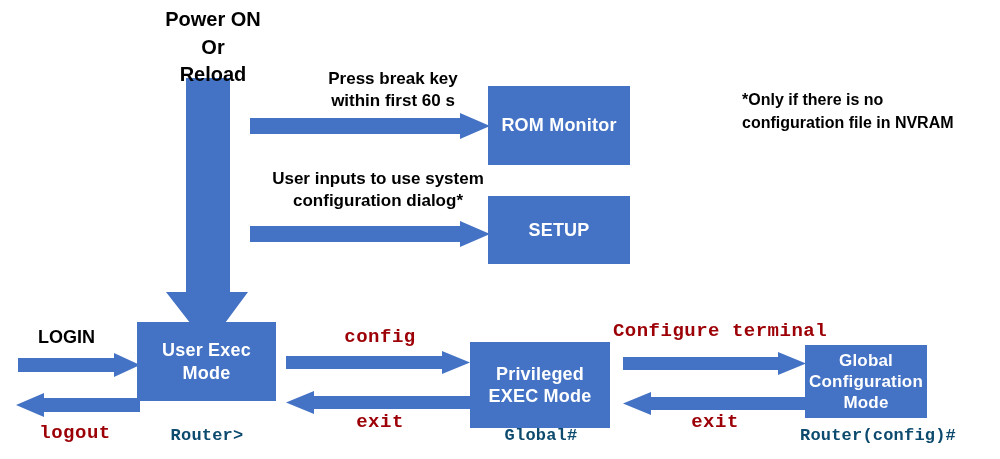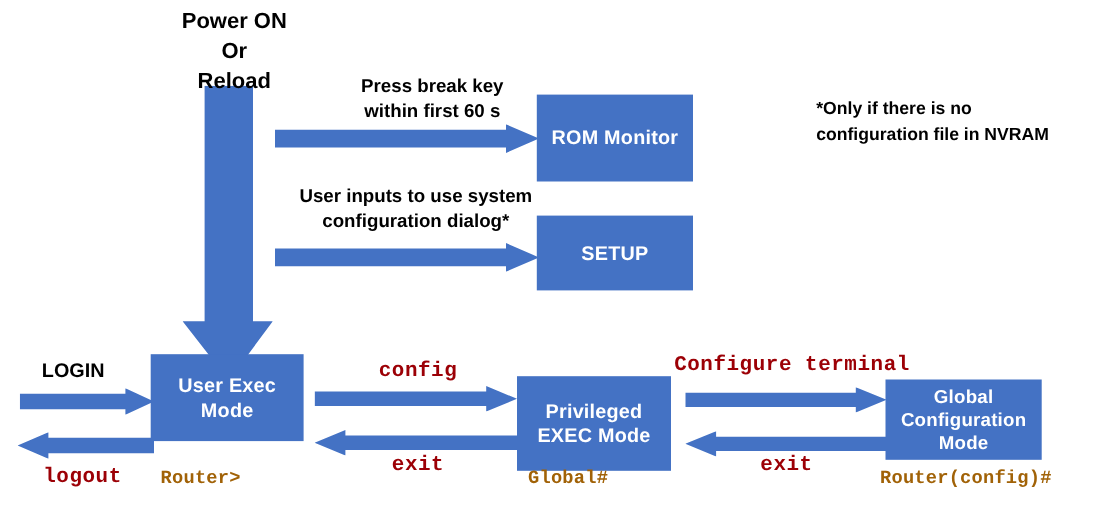--- a/index.html
+++ b/index.html
@@ -24,21 +24,21 @@
     line-height:1.25;
     font-weight:700;
     letter-spacing:.2px;
     box-sizing:border-box;
     padding:2px 6px;
   }
   #box-rom{left:488px;top:86px;width:142px;height:79px;}
   #box-setup{left:488px;top:196px;width:142px;height:68px;}
   #box-userexec{left:137px;top:322px;width:139px;height:79px;}
   #box-priv{left:470px;top:342px;width:140px;height:86px;}
-  #box-global{left:805px;top:345px;width:142px;height:73px;font-size:17px;}
+  #box-global{left:805px;top:345px;width:122px;height:73px;font-size:17px;}
 
   
   .blk{
     position:absolute;
     color:#000000;
     font-family:"Liberation Sans", sans-serif;
     font-weight:bold;
     font-size:17px;
     line-height:1.32;
     text-align:center;
@@ -63,25 +63,26 @@
   }
   #cmd-enable{left:310px;top:326px;width:140px;}
   #cmd-exit1{left:310px;top:411px;width:140px;}
   #cmd-confterm{left:600px;top:320px;width:240px;}
   #cmd-exit2{left:650px;top:411px;width:130px;}
   #cmd-logout{left:10px;top:422px;width:130px;}
 
   
   .prompt{
     position:absolute;
-    color:#a16207;
+    color:#0c4a6e;
     font-family:"Liberation Mono","DejaVu Sans Mono",monospace;
     font-weight:bold;
     font-size:17px;
     letter-spacing:.2px;
+    text-align:center;
     white-space:nowrap;
   }
   #pr-user{left:146px;top:426px;width:122px;}
   #pr-priv{left:480px;top:426px;width:122px;}
   #pr-global{left:800px;top:426px;width:155px;}
 
   
   .arrow{position:absolute;}
   .arrow svg{display:block;}
 

